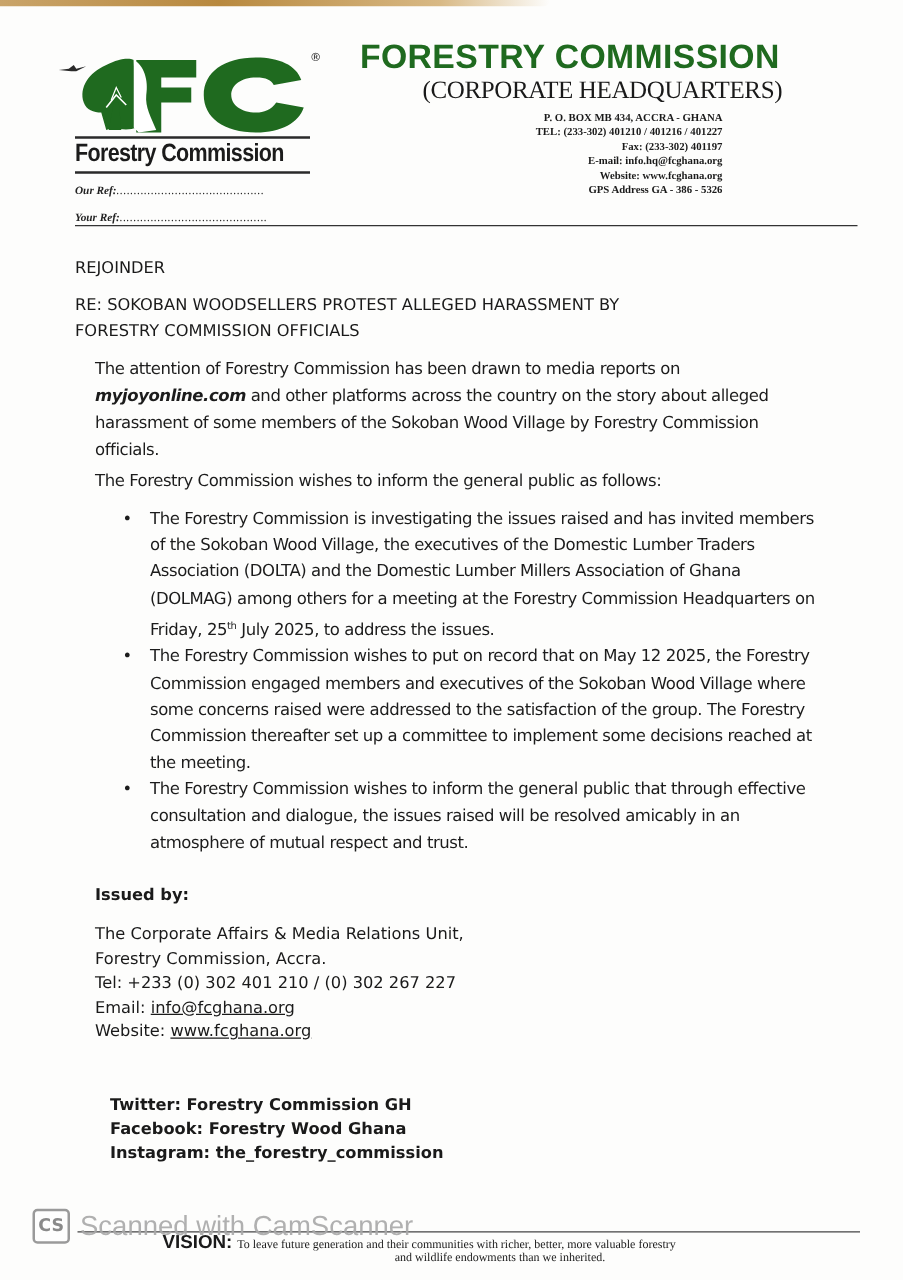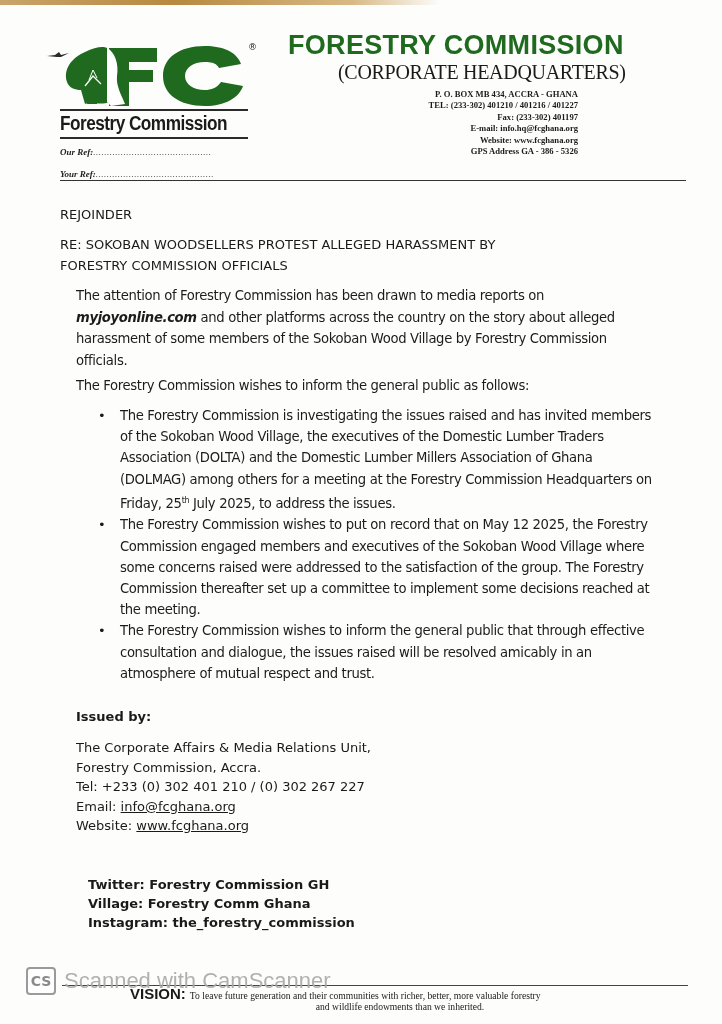--- a/index.html
+++ b/index.html
@@ -174,21 +174,21 @@
 <div class="issued">Issued by:</div>
 <div class="contact">
   <div>The Corporate Affairs &amp; Media Relations Unit,</div>
   <div>Forestry Commission, Accra.</div>
   <div>Tel: +233 (0) 302 401 210 / (0) 302 267 227</div>
   <div><span>Email: </span><span class="lnk">info@fcghana.org</span></div>
   <div><span>Website: </span><span class="lnk">www.fcghana.org</span></div>
 </div>
 <div class="social">
   <div>Twitter: Forestry Commission GH</div>
-  <div>Village: Forestry Comm Ghana</div>
+  <div>Facebook: Forestry Wood Ghana</div>
   <div>Instagram: the_forestry_commission</div>
 </div>
 
 <div class="footer-rule"></div>
 <div class="cs-wrap">
   <div class="cs-badge">CS</div>
   <div class="cs-text">Scanned with CamScanner</div>
 </div>
 <div class="vision">
   <span class="vlabel">VISION:</span><span>To leave future generation and their communities with richer, better, more valuable forestry</span>

